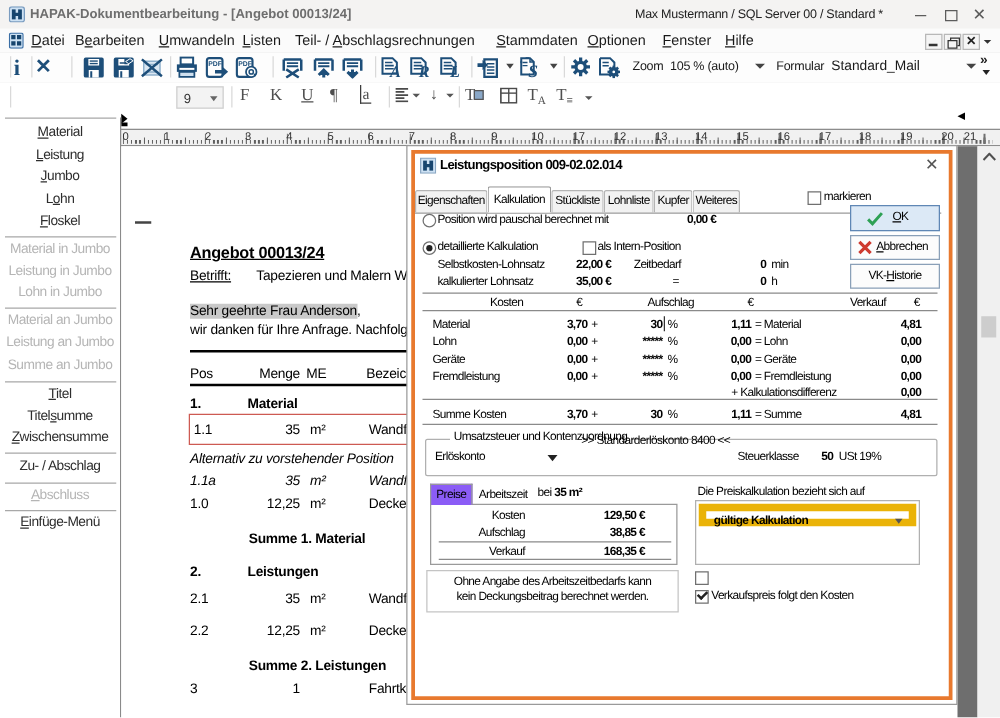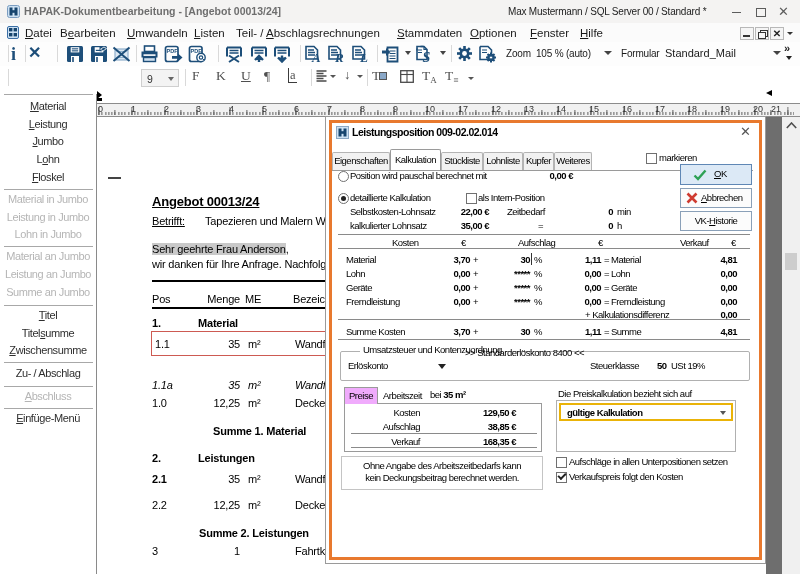--- a/index.html
+++ b/index.html
@@ -355,32 +355,33 @@
   <div class="dt" style="left:148px;top:176px;">ME</div>
   <div class="dt" style="left:196px;top:176px;">Bezeichnung</div>
   <div class="ab" style="left:55px;top:190px;width:260px;height:2px;background:#000;"></div>
   <div class="dt b" style="left:55px;top:200px;">1.</div>
   <div class="dt b" style="left:101px;top:200px;">Material</div>
   <div class="ab" style="left:54px;top:214px;width:250px;height:23px;border:1px solid #cd5a52;"></div>
   <div class="dt" style="left:58px;top:221px;">1.1</div>
   <div class="dt r" style="left:103px;top:221px;width:40px;">35</div>
   <div class="dt" style="left:151px;top:221px;">m²</div>
   <div class="dt" style="left:198px;top:221px;">Wandflächen tapezieren</div>
+  <div class="dt" style="left:55px;top:244px;font-style:italic;">Alternativ zu vorstehender Position</div>
   <div class="dt" style="left:55px;top:262px;font-style:italic;">1.1a</div>
   <div class="dt r" style="left:103px;top:262px;width:40px;font-style:italic;">35</div>
   <div class="dt" style="left:151px;top:262px;font-style:italic;">m²</div>
   <div class="dt" style="left:198px;top:262px;font-style:italic;">Wandflächen tapezieren</div>
   <div class="dt" style="left:55px;top:280px;">1.0</div>
   <div class="dt r" style="left:103px;top:280px;width:40px;">12,25</div>
   <div class="dt" style="left:151px;top:280px;">m²</div>
   <div class="dt" style="left:198px;top:280px;">Deckenflächen tapezieren</div>
-  <div class="dt b" style="left:116px;top:308px;">Summe 1. Material</div>
+  <div class="dt b" style="left:102px;top:308px;">Summe 1. Material</div>
   <div class="dt b" style="left:55px;top:335px;">2.</div>
   <div class="dt b" style="left:101px;top:335px;">Leistungen</div>
-  <div class="dt" style="left:55px;top:356px;font-weight:bold;">2.1</div>
+  <div class="dt" style="left:55px;top:356px;">2.1</div>
   <div class="dt r" style="left:103px;top:356px;width:40px;">35</div>
   <div class="dt" style="left:151px;top:356px;">m²</div>
   <div class="dt" style="left:198px;top:356px;">Wandflächen streichen</div>
   <div class="dt" style="left:55px;top:382px;">2.2</div>
   <div class="dt r" style="left:103px;top:382px;width:40px;">12,25</div>
   <div class="dt" style="left:151px;top:382px;">m²</div>
   <div class="dt" style="left:198px;top:382px;">Deckenflächen streichen</div>
   <div class="dt b" style="left:102px;top:410px;">Summe 2. Leistungen</div>
   <div class="dt" style="left:55px;top:428px;">3</div>
   <div class="dt r" style="left:103px;top:428px;width:40px;">1</div>
@@ -520,40 +521,39 @@
 
   <div class="ab" style="left:14px;top:234px;width:410px;height:30px;border:1px solid #b0b0b0;border-radius:2px;box-sizing:border-box;"></div>
   <div class="ab t11" style="left:34px;top:227px;background:#fff;padding:0 3px;">Umsatzsteuer und Kontenzuordnung</div>
   <div class="ab t11" style="left:22px;top:243px;">Erlöskonto</div>
   <div class="ab" style="left:112px;top:247px;width:0;height:0;border-left:4.5px solid transparent;border-right:4.5px solid transparent;border-top:5px solid #222;"></div>
   <div class="ab t11" style="left:127px;top:230px;margin-left:12px;">&gt;&gt; Standarderlöskonto 8400 &lt;&lt;</div>
   <div class="ab t11" style="left:264px;top:243px;">Steuerklasse</div>
   <div class="ab t11 b" style="left:331px;top:243px;">50</div>
   <div class="ab t11" style="left:345px;top:243px;">USt 19%</div>
 
-  <div class="ab" style="left:18px;top:270px;width:34px;height:17px;background:#f0abfc;border:1px solid #9a9a9a;border-bottom:none;box-sizing:border-box;text-align:center;z-index:2;font-size:9.5px;letter-spacing:-0.5px;line-height:15px;">Preise</div>
+  <div class="ab" style="left:18px;top:270px;width:34px;height:17px;background:#8b5cf6;border:1px solid #9a9a9a;border-bottom:none;box-sizing:border-box;text-align:center;z-index:2;font-size:9.5px;letter-spacing:-0.5px;line-height:15px;">Preise</div>
   <div class="ab t11" style="left:57px;top:273px;">Arbeitszeit</div>
   <div class="ab t11" style="left:104px;top:272px;">bei <span class="b">35 m²</span></div>
   <div class="ab" style="left:18px;top:286px;width:198px;height:49px;border:1px solid #9a9a9a;box-sizing:border-box;"></div>
   <div class="ab t11 r" style="left:30px;top:290px;width:64px;">Kosten</div>
   <div class="ab t11 b r" style="left:100px;top:290px;width:90px;">129,50 €</div>
   <div class="ab t11 r" style="left:30px;top:304px;width:64px;">Aufschlag</div>
   <div class="ab t11 b r" style="left:100px;top:304px;width:90px;">38,85 €</div>
   <div class="ab" style="left:25px;top:316px;width:186px;height:1px;background:#8a8a8a;"></div>
   <div class="ab t11 r" style="left:30px;top:319px;width:64px;">Verkauf</div>
   <div class="ab t11 b r" style="left:100px;top:319px;width:90px;">168,35 €</div>
   <div class="ab" style="left:25px;top:330px;width:186px;height:1px;background:#8a8a8a;"></div>
 
   <div class="ab" style="left:15px;top:339px;width:202px;height:34px;border:1px solid #c4c4c4;box-sizing:border-box;text-align:center;">
     <div class="t11" style="position:relative;top:3px;">Ohne Angabe des Arbeitszeitbedarfs kann<br>kein Deckungsbeitrag berechnet werden.</div>
   </div>
 
   <div class="ab t11" style="left:232px;top:271px;">Die Preiskalkulation bezieht sich auf</div>
   <div class="ab" style="left:230px;top:283px;width:180px;height:52px;border:1px solid #b0b0b0;box-sizing:border-box;"></div>
-  <div class="ab" style="left:233px;top:286px;width:174px;height:18px;border:2px solid #eab308;box-sizing:border-box;background:#fff;">
+  <div class="ab" style="left:233px;top:286px;width:174px;height:18px;border:6px solid #eab308;box-sizing:border-box;background:#fff;">
     <span class="t11 b" style="position:absolute;left:6px;top:2px;">gültige Kalkulation</span>
     <span style="position:absolute;right:5px;top:6px;width:0;height:0;border-left:3.5px solid transparent;border-right:3.5px solid transparent;border-top:4px solid #555;"></span>
   </div>
   <div class="cb" style="left:230px;top:340px;"></div>
-  <div class="ab t11" style="left:243px;top:339px;">Aufschläge in allen Unterpositionen setzen</div>
   <div class="cb chk" style="left:230px;top:355px;"></div>
   <div class="ab t11" style="left:243px;top:354px;">Verkaufspreis folgt den Kosten</div>
 </div>
 
 </body></html>

